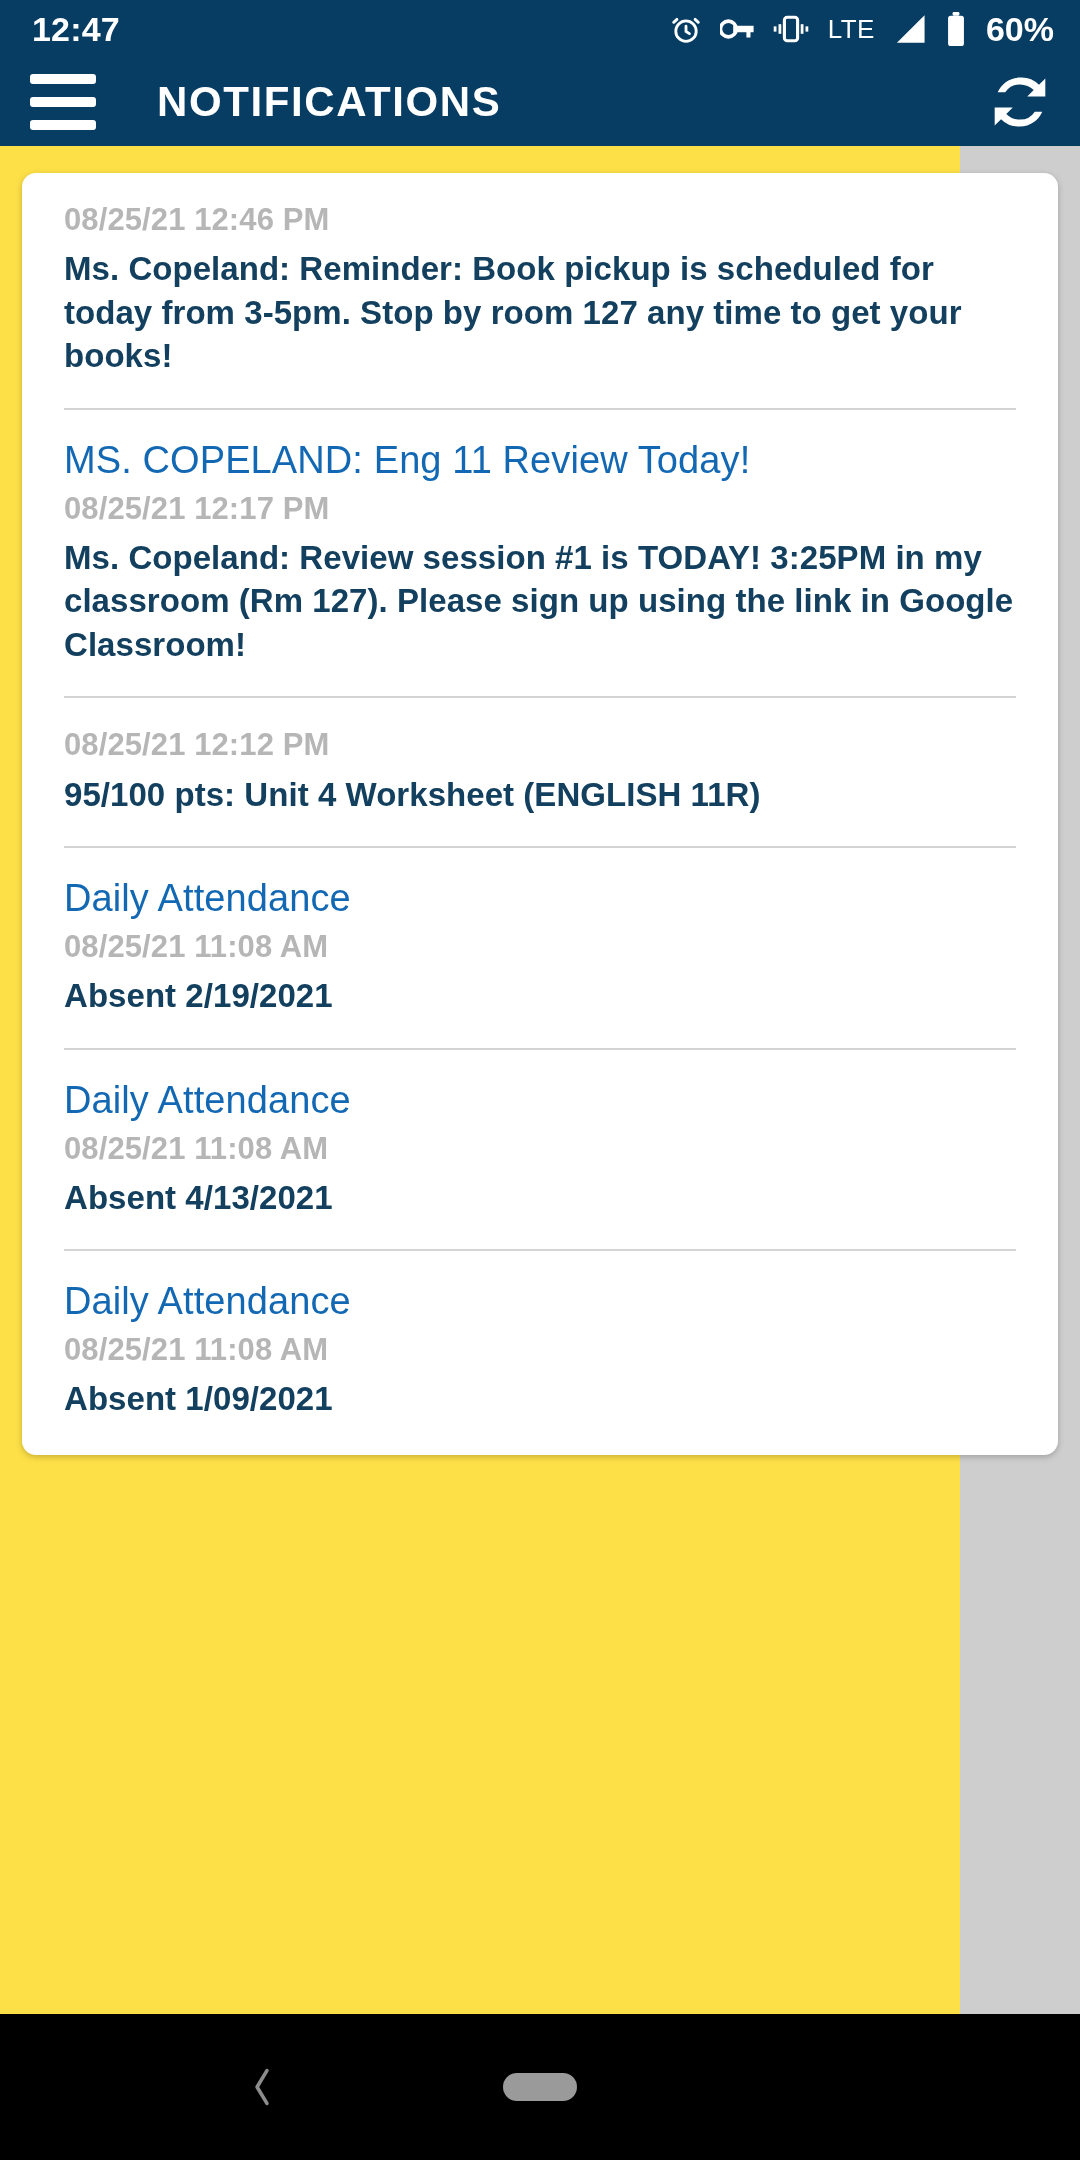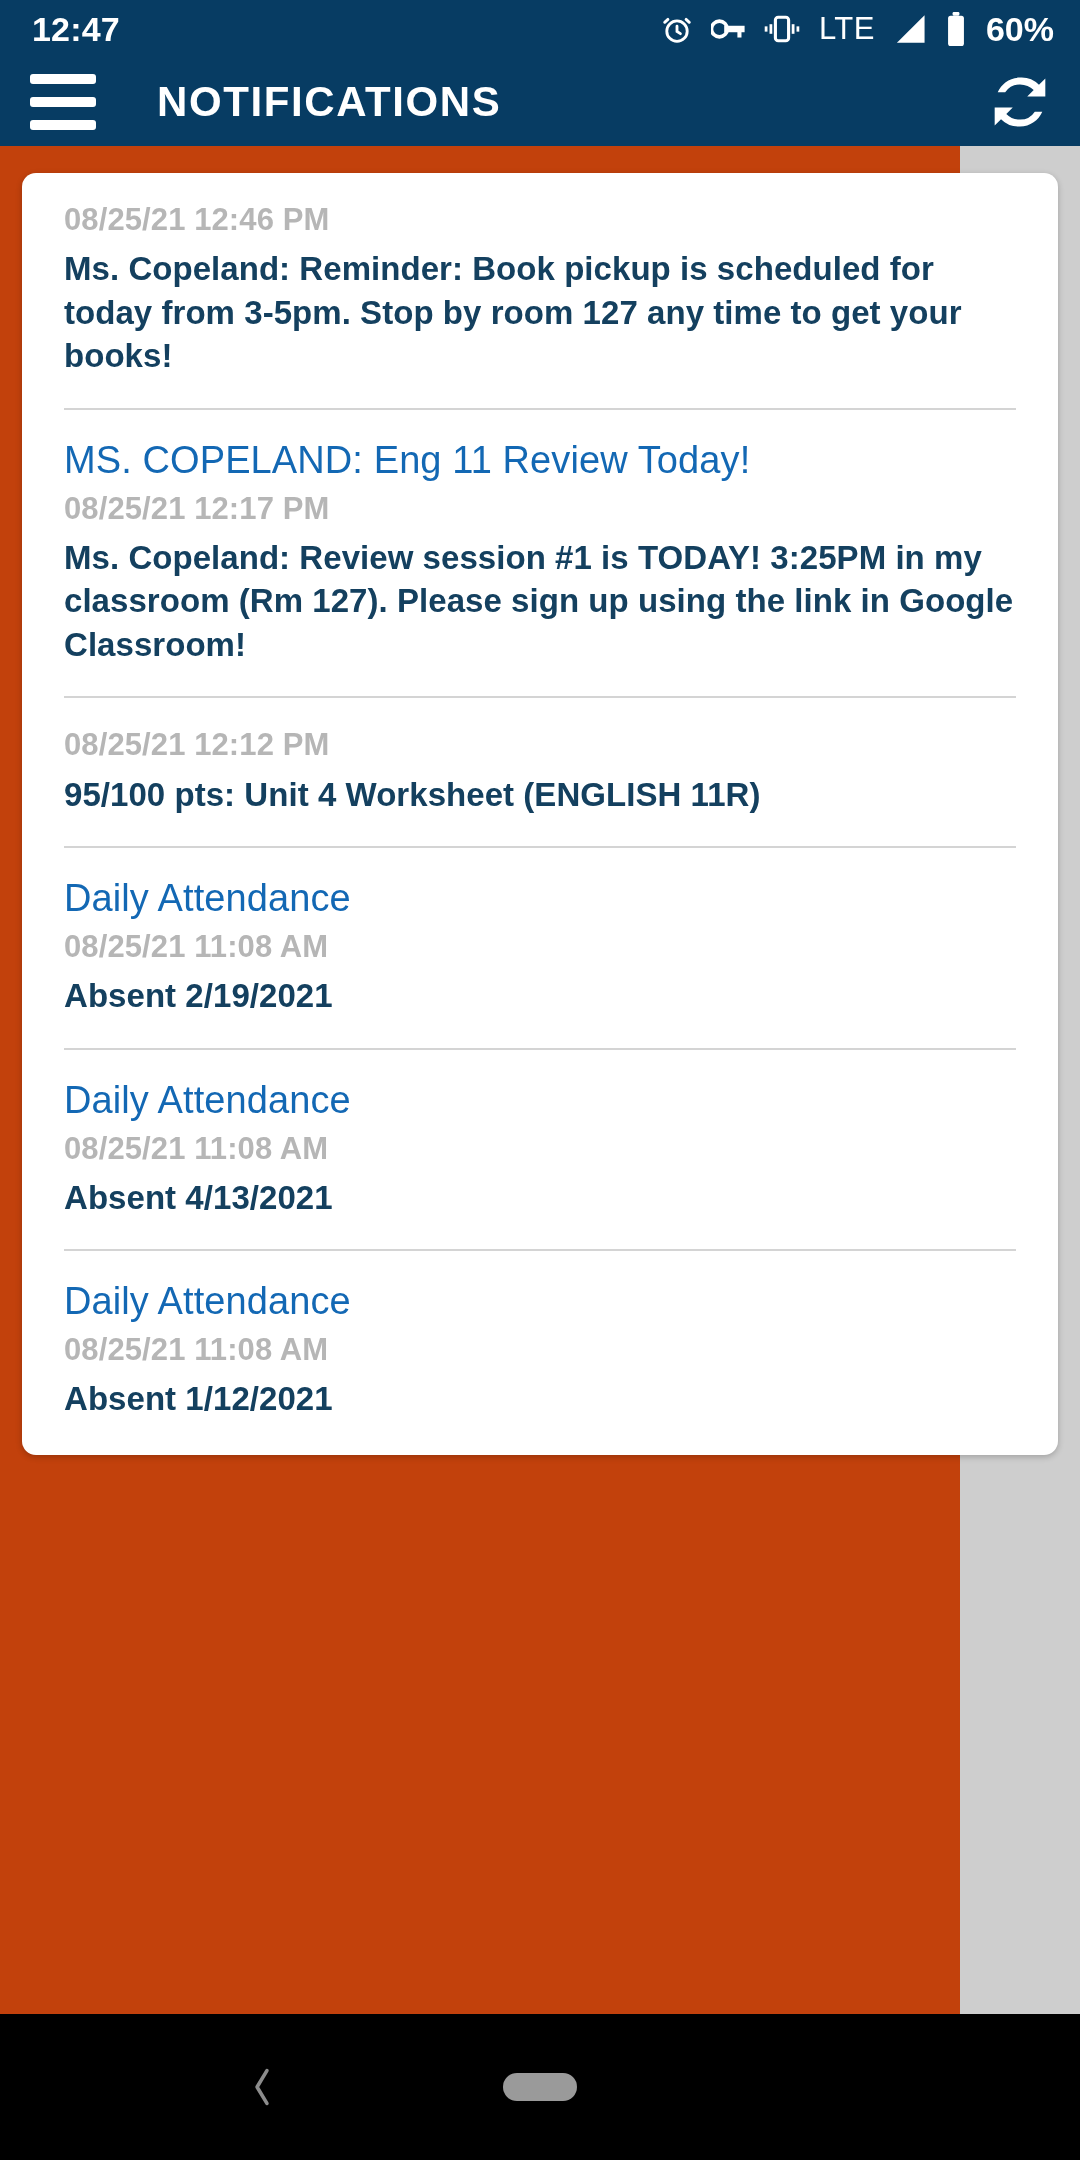--- a/index.html
+++ b/index.html
@@ -2,21 +2,21 @@
 <html><head>
 <meta charset="utf-8">
 <style>
   * { margin:0; padding:0; box-sizing:border-box; }
   html, body {
     width:1080px; height:2160px;
     background:#cecece;
     font-family:"Liberation Sans", sans-serif;
     overflow:hidden;
   }
-  .phone { position:relative; width:960px; height:2160px; background:#c2410c; }
+  .phone { position:relative; width:960px; height:2160px; background:#fde047; }
 
   
   .status-bar {
     position:absolute; top:0; left:0; width:1080px; height:57px;
     background:#073c63; color:#ffffff;
     display:flex; align-items:center; justify-content:space-between;
     padding:0 26px 0 32px;
   }
   .status-time { font-size:34px; font-weight:700; letter-spacing:0.2px; line-height:1; }
   .status-icons { display:flex; align-items:center; gap:17px; }
@@ -112,21 +112,21 @@
       <span>
         <svg width="36" height="30" viewBox="0 0 30 22" fill="#ffffff">
           <rect x="9.5" y="1.2" width="11" height="19.6" rx="2.4" fill="none" stroke="#ffffff" stroke-width="2.6"></rect>
           <rect x="4.6" y="7" width="2.3" height="8"></rect>
           <rect x="0.6" y="8.8" width="2.3" height="4.4"></rect>
           <rect x="23.1" y="7" width="2.3" height="8"></rect>
           <rect x="27.1" y="8.8" width="2.3" height="4.4"></rect>
         </svg>
       </span>
 
-      <span class="status-battery-pct" style="font-size:31px;font-weight:400;letter-spacing:0.5px;">LTE</span>
+      <span class="status-battery-pct" style="font-size:26px;font-weight:400;letter-spacing:0.5px;">LTE</span>
 
       <span>
         <svg width="36" height="32" viewBox="0 0 24 22" fill="#ffffff">
           <path d="M22 1.5V20.5H3Z"></path>
         </svg>
       </span>
 
       <span>
         <svg width="22" height="34" viewBox="0 0 14 24" fill="#ffffff">
           <rect x="4.6" y="0" width="4.8" height="2.6" rx="0.8"></rect>
@@ -180,21 +180,21 @@
 
       <div class="notif">
         <div class="notif-title">Daily Attendance</div>
         <div class="notif-time">08/25/21 11:08 AM</div>
         <div class="notif-body">Absent 4/13/2021</div>
       </div>
 
       <div class="notif">
         <div class="notif-title">Daily Attendance</div>
         <div class="notif-time">08/25/21 11:08 AM</div>
-        <div class="notif-body">Absent 1/12/2021</div>
+        <div class="notif-body">Absent 1/09/2021</div>
       </div>
 
     </div>
   </div>
 
   <div class="nav-bar">
     <div class="nav-back">
       <svg width="40" height="46" viewBox="0 0 24 28" fill="none" stroke="#8c8c8c" stroke-width="2.2" stroke-linecap="round" stroke-linejoin="round">
         <path d="M15 4 L9 14 L15 24"></path>
       </svg>

